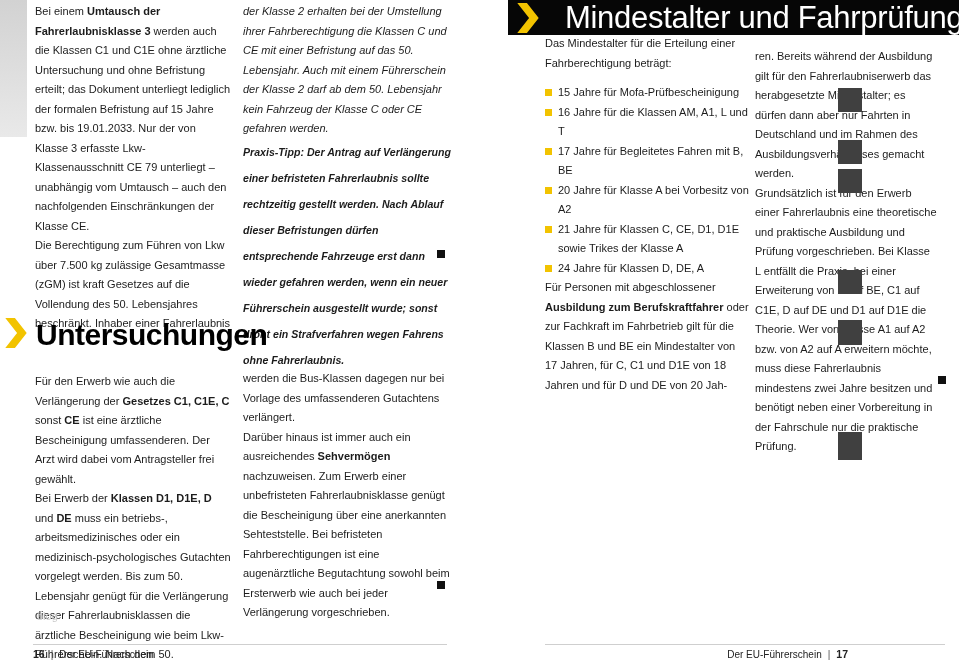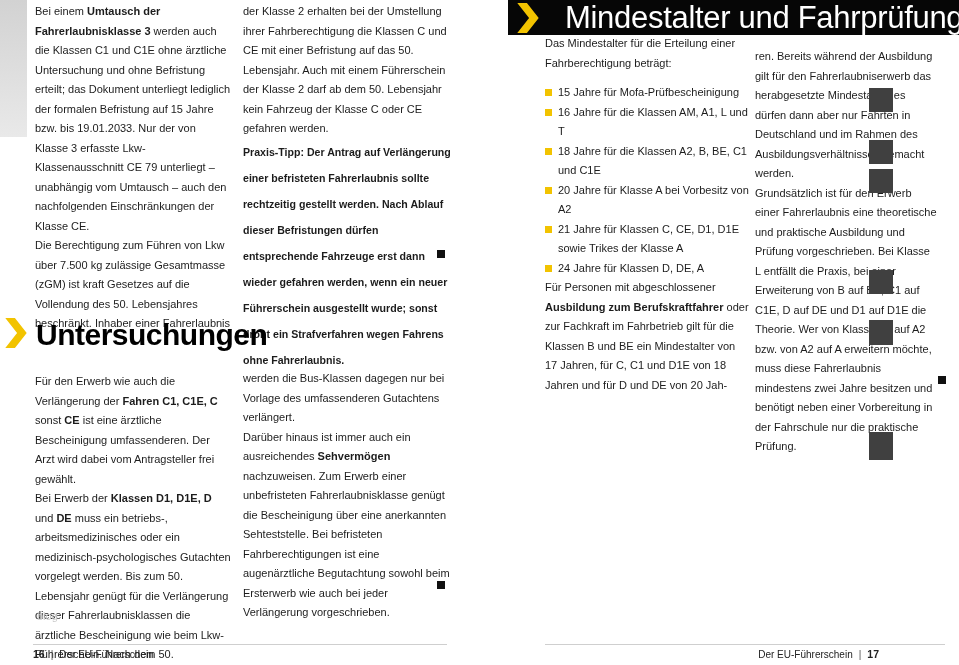--- a/index.html
+++ b/index.html
@@ -3,34 +3,34 @@
 <meta charset="utf-8">
 <style>
   html, body { margin:0; padding:0; }
   body {
     width:959px; height:665px;
     background:#ffffff;
     font-family:"Liberation Sans", sans-serif;
     color:#1c1c1c;
     overflow:hidden;
   }
-  .spread { position:relative; width:862px; height:665px; background:#fff;padding-left:31px; }
+  .spread { position:relative; width:862px; height:665px; background:#fff; }
 
   .corner-shade {
     position:absolute; left:0; top:0; width:27px; height:137px;
     background:linear-gradient(to bottom, #d2d2d2, #e9e9e9);
   }
 
   .col { position:absolute; font-size:11px; line-height:19.5px; }
   .col > * + * { margin-top:10px; }
   .para { margin:0; }
   .b { font-weight:700; }
 
   .c1t { left:35px;  top:2px;   width:196px; }
-  .c2t { left:243px; top:2px;   width:208px; }
+  .c2t { left:243px; top:2px;   width:208px;font-style:italic; }
   .c1b { left:35px;  top:372px; width:196px; }
   .c2b { left:243px; top:369px; width:208px; }
   .c3  { left:545px; top:34px;  width:205px; }
   .c4  { left:755px; top:47px;  width:182px; }
 
   .praxis { font-weight:700; font-size:10.6px; line-height:26px; }
 
   .chev-fill { fill:var(--accent, #f2c300); }
 
   .section-heading {
@@ -99,21 +99,21 @@
   <div class="section-heading">
     <span class="chev">
       <svg width="24" height="30" viewBox="0 0 22 28" aria-hidden="true">
           <path class="chev-fill" d="M1 0 L12 14 L1 28 L10 28 L21 14 L10 0 Z"></path>
         </svg>
     </span>
     <h2>Untersuchungen</h2>
   </div>
 
   <div class="col c1b">
-    <p class="para"><span>Für den Erwerb wie auch die Verlängerung der </span><span class="b">Fahren C1, C1E, C</span><span> sonst </span><span class="b">CE</span><span> ist eine ärztliche Bescheinigung umfassenderen. Der Arzt wird dabei vom Antragsteller frei gewählt.</span></p>
+    <p class="para"><span>Für den Erwerb wie auch die Verlängerung der </span><span class="b">Gesetzes C1, C1E, C</span><span> sonst </span><span class="b">CE</span><span> ist eine ärztliche Bescheinigung umfassenderen. Der Arzt wird dabei vom Antragsteller frei gewählt.</span></p>
     <p class="para"><span>Bei Erwerb der </span><span class="b">Klassen D1, D1E, D</span><span> und </span><span class="b">DE</span><span> muss ein betriebs-, arbeitsmedizinisches oder ein medizinisch-psychologisches Gutachten vorgelegt werden. Bis zum 50. Lebensjahr genügt für die Verlängerung dieser Fahrerlaubnisklassen die ärztliche Bescheinigung wie beim Lkw-Führerschein. Nach dem 50. Lebensjahr</span></p>
   </div>
 
   <div class="col c2b">
     <p class="para">werden die Bus-Klassen dagegen nur bei Vorlage des umfassenderen Gutachtens verlängert.</p>
     <p class="para"><span>Darüber hinaus ist immer auch ein ausreichendes </span><span class="b">Sehvermögen</span><span> nachzuweisen. Zum Erwerb einer unbefristeten Fahrerlaubnisklasse genügt die Bescheinigung über eine anerkannten Sehteststelle. Bei befristeten Fahrberechtigungen ist eine augenärztliche Begutachtung sowohl beim Ersterwerb wie auch bei jeder Verlängerung vorgeschrieben.</span></p>
   </div>
 
   <div class="watermark">blog</div>
 
@@ -124,21 +124,22 @@
         </svg>
     </span>
     <h1>Mindestalter und Fahrprüfung</h1>
   </header>
 
   <div class="col c3">
     <p class="para">Das Mindestalter für die Erteilung einer Fahrberechtigung beträgt:</p>
     <ul class="age-list">
       <li><span class="bullet"></span><span>15 Jahre für Mofa-Prüfbescheinigung</span></li>
       <li><span class="bullet"></span><span>16 Jahre für die Klassen AM, A1, L und T</span></li>
-      <li><span class="bullet"></span><span>18 Jahre für die Klassen A2, B, BE, C1 und C1E</span></li>
+      <li><span class="bullet"></span><span>17 Jahre für Begleitetes Fahren mit B, BE</span></li>
+      <li><span class="bullet"></span></li>
       <li><span class="bullet"></span><span>20 Jahre für Klasse A bei Vorbesitz von A2</span></li>
       <li><span class="bullet"></span><span>21 Jahre für Klassen C, CE, D1, D1E sowie Trikes der Klasse A</span></li>
       <li><span class="bullet"></span><span>24 Jahre für Klassen D, DE, A</span></li>
     </ul>
     <p class="para"><span>Für Personen mit abgeschlossener </span><span class="b">Ausbildung zum Berufskraftfahrer</span><span> oder zur Fachkraft im Fahrbetrieb gilt für die Klassen B und BE ein Mindestalter von 17 Jahren, für C, C1 und D1E von 18 Jahren und für D und DE von 20 Jah-</span></p>
   </div>
 
   <div class="col c4">
     <p class="para">ren. Bereits während der Ausbildung gilt für den Fahrerlaubniserwerb das herabgesetzte Mindestalter; es dürfen dann aber nur Fahrten in Deutschland und im Rahmen des Ausbildungsverhältnisses gemacht werden.</p>
     <p class="para">Grundsätzlich ist für den Erwerb einer Fahrerlaubnis eine theoretische und praktische Ausbildung und Prüfung vorgeschrieben. Bei Klasse L entfällt die Praxis, bei einer Erweiterung von B auf BE, C1 auf C1E, D auf DE und D1 auf D1E die Theorie. Wer von Klasse A1 auf A2 bzw. von A2 auf A erweitern möchte, muss diese Fahrerlaubnis mindestens zwei Jahre besitzen und benötigt neben einer Vorbereitung in der Fahrschule nur die praktische Prüfung.</p>

